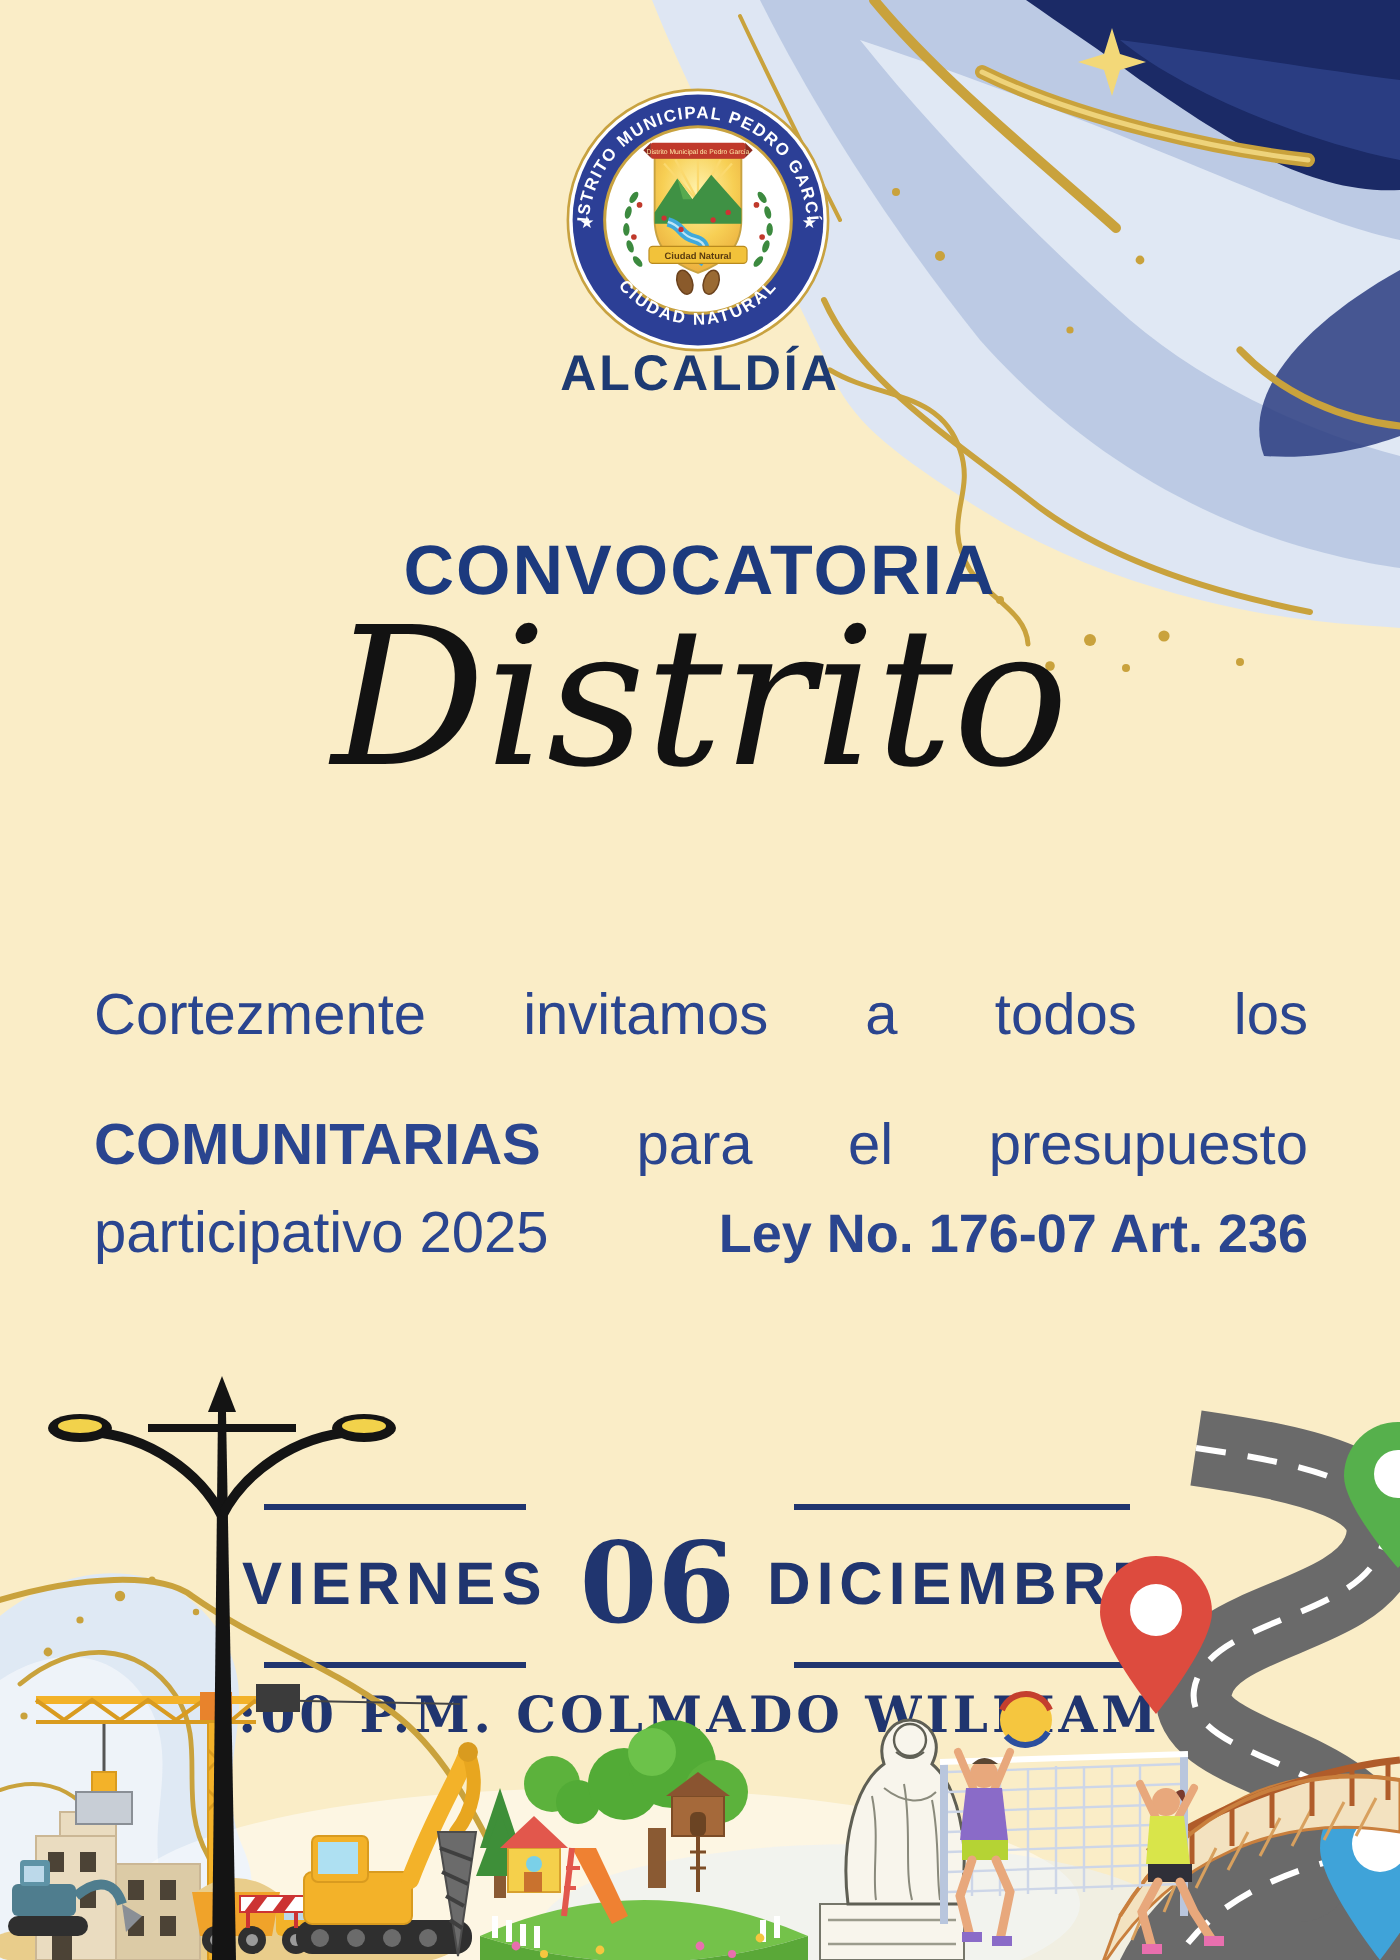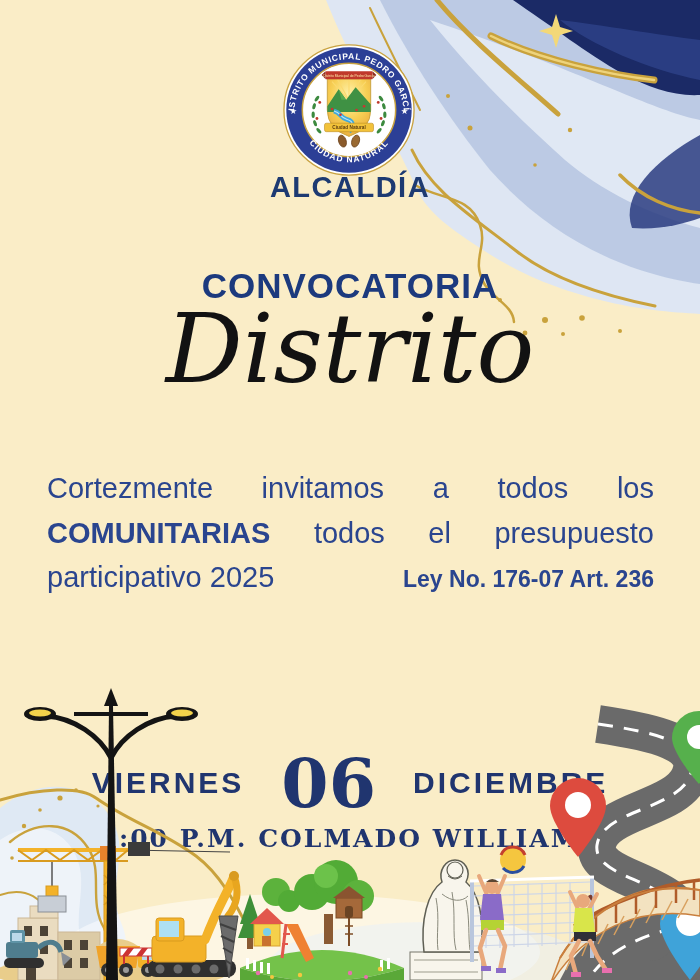--- a/index.html
+++ b/index.html
@@ -4,39 +4,39 @@
 <style>
   html,body{margin:0;padding:0;background:#ffffff;}
   .poster{
     position:relative;width:700px;height:980px;overflow:hidden;
     background:#FAEDC7;font-family:"Liberation Sans",sans-serif;
   }
   .abs{position:absolute;}
   
   .seal-wrap{left:283px;top:44px;width:132px;height:132px;}
   .org{top:170px;left:0;width:100%;text-align:center;color:#1D3A72;
-       font-weight:700;font-size:29px;letter-spacing:1.5px;line-height:34px;}
+       font-weight:700;font-size:25px;letter-spacing:1.5px;line-height:34px;}
   
   .kicker{top:266px;left:0;width:100%;text-align:center;color:#1C3A7E;
           font-weight:700;font-size:35px;letter-spacing:1px;}
   .script-title{top:294px;left:0;width:100%;text-align:center;color:#121212;
           font-family:"DejaVu Serif",serif;font-style:italic;font-size:96px;line-height:1.15;}
   
   .para{top:466px;left:47px;width:607px;color:#2A458F;font-size:29px;line-height:44.5px;}
-  .jline{text-align:justify;text-align-last:justify;height:44.5px;white-space:nowrap;}
+  .jline{text-align:justify;text-align-last:justify;height:44.5px;white-space:nowrap;margin-top:20px;}
   .para b{font-weight:700;}
   .lastline{display:flex;justify-content:space-between;align-items:baseline;height:44.5px;}
-  .lawref{font-weight:700;font-size:23px;}
+  .lawref{font-weight:700;font-size:27px;}
   
   .event{top:752px;left:0;width:100%;display:flex;flex-direction:column;align-items:center;color:#20356F;}
   .event-row{display:flex;align-items:center;gap:16px;}
-  .word-col{display:flex;flex-direction:row;align-items:center;gap:21px;}
+  .word-col{display:flex;flex-direction:column;align-items:center;gap:21px;}
   .rule{height:3px;background:#20356F;width:86%;}
   .day-word{font-weight:700;font-size:30px;letter-spacing:3px;}
-  .date-number{font-family:"DejaVu Serif",serif;font-weight:700;font-size:68px;line-height:0.92;}
+  .date-number{font-family:"DejaVu Serif",serif;font-weight:700;font-size:56px;line-height:0.92;}
   .time-place{margin-top:9px;font-family:"DejaVu Serif",serif;font-weight:700;font-size:25px;letter-spacing:2px;}
   svg{display:block;}
 </style>
 </head>
 <body>
 
 <div class="poster">
 
   <svg class="abs" style="right:0;top:0" width="380" height="350" viewBox="0 0 380 350">
     <path d="M6,0 C30,60 70,130 95,185 C105,210 125,225 160,248 C200,275 240,290 280,300 C320,310 350,312 380,314 L380,0 Z" fill="#DEE6F3"></path>
@@ -144,21 +144,21 @@
 
   <div class="abs org">
     <div>ALCALDÍA</div>
   </div>
 
   <div class="abs kicker">CONVOCATORIA</div>
   <div class="abs script-title">Distrito</div>
 
   <div class="abs para">
     <div class="jline">Cortezmente invitamos a todos los</div>
-    <div class="jline"><b>COMUNITARIAS</b> <span>todos el presupuesto</span></div>
+    <div class="jline"><b>COMUNITARIAS</b> <span>para el presupuesto</span></div>
     <div class="lastline">
       <span>participativo 2025</span>
       <span class="lawref">Ley No. 176-07 Art. 236</span>
     </div>
   </div>
 
   <div class="abs event">
     <div class="event-row">
       <div class="word-col">
         <div class="rule"></div>

